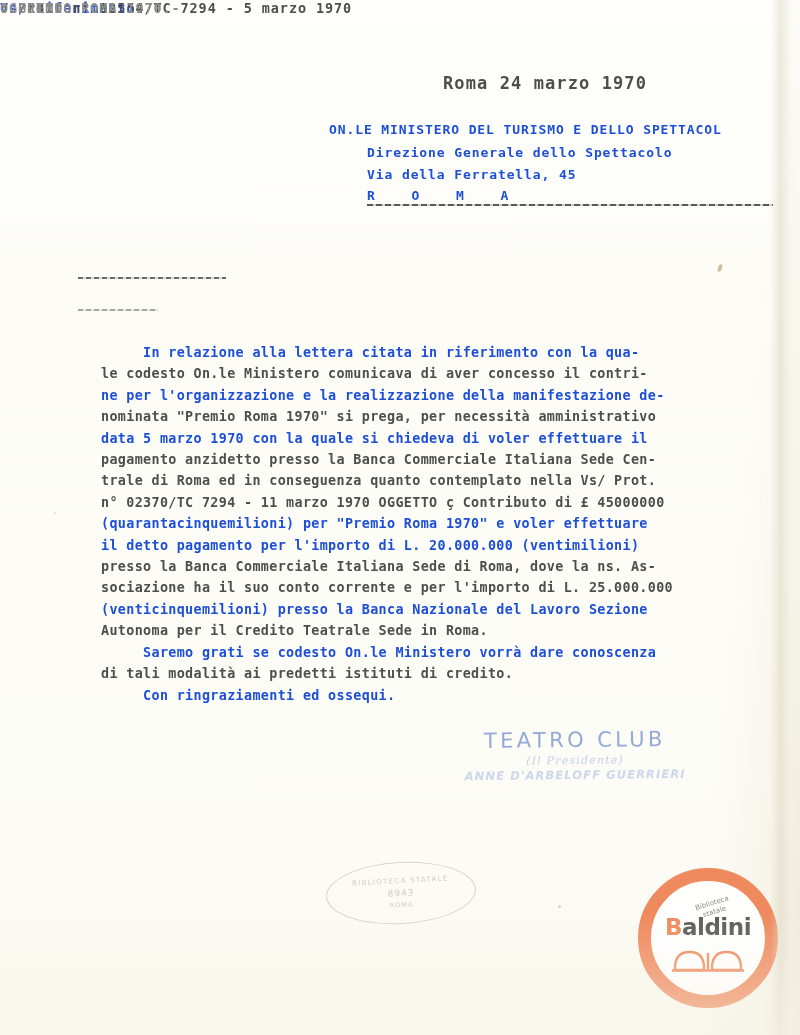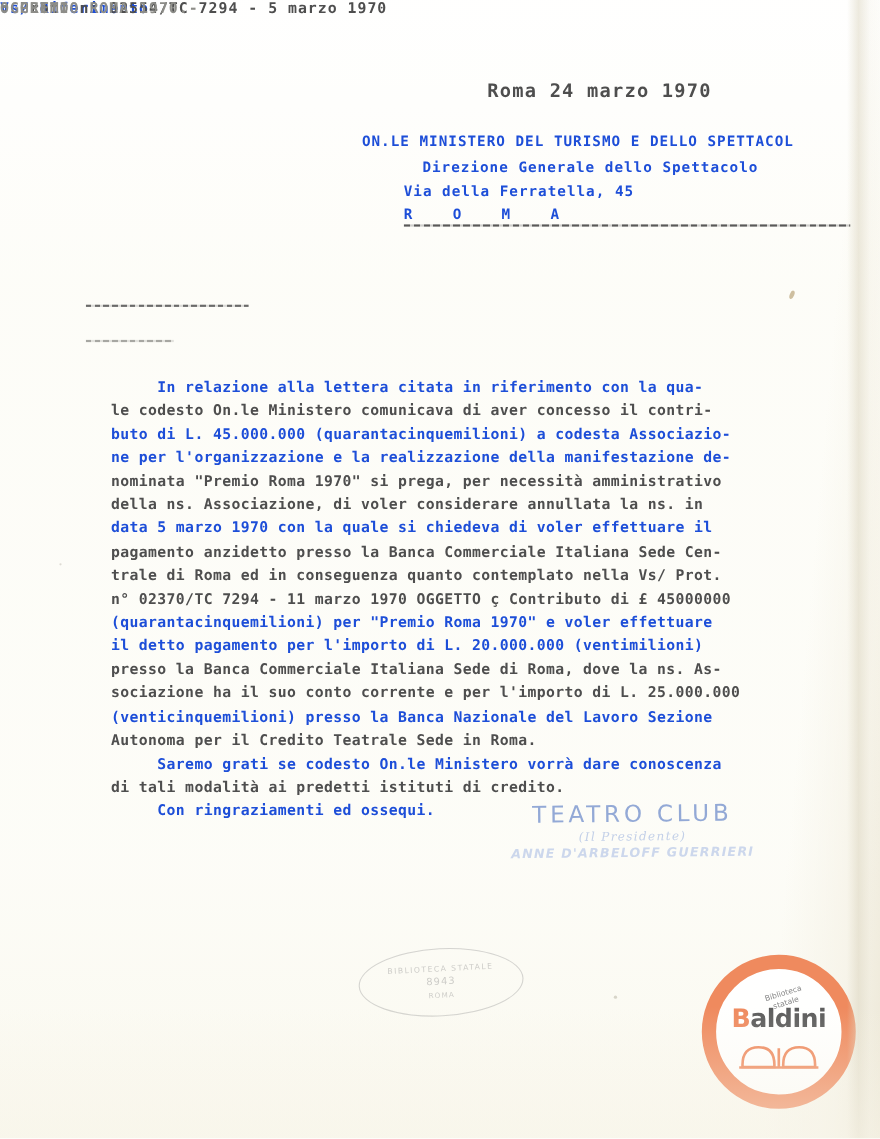--- a/index.html
+++ b/index.html
@@ -61,21 +61,21 @@
     left: 443px;
     font-size: 17px;
     letter-spacing: 1.1px;
   }
 
   .addr {
     font-size: 13px;
     letter-spacing: 0.9px;
   }
   .addr-1 { top: 122px; left: 329px; }
-  .addr-2 { top: 145px; left: 384px; text-align: right; }
+  .addr-2 { top: 145px; left: 367px; text-align: right; }
   .addr-3 { top: 167px; left: 367px; }
   .addr-4 { top: 188px; left: 367px; letter-spacing: 7px; }
 
   #roma-underline {
     position: absolute;
     top: 204px;
     left: 367px;
     width: 406px;
     height: 2px;
     background: repeating-linear-gradient(90deg,
@@ -250,24 +250,22 @@
   <div class="ul-ref1"></div>
   <div class="tw refline ink-med"><span>:</span> <span>Prot. n° 02554/TC 7294 - 5 marzo 1970</span></div>
 
   <div class="tw refline ink-light">OGGETTO</div>
   <div class="ul-ref2"></div>
   <div class="tw refline ink-light"><span>:</span> <span>PREMIO ROMA 1970.-</span></div>
 
   <div id="body-block">
     <span class="ln ink-dark">     In relazione alla lettera citata in riferimento con la qua-</span>
     <span class="ln ink-med">le codesto On.le Ministero comunicava di aver concesso il contri-</span>
-    <span class="ln ink-dark">buto di L. 45.000.000 (quarantacinquemilioni) a codesta Associazio-</span>
     <span class="ln ink-dark">ne per l'organizzazione e la realizzazione della manifestazione de-</span>
     <span class="ln ink-med">nominata "Premio Roma 1970" si prega, per necessità amministrativo</span>
-    <span class="ln ink-med">della ns. Associazione, di voler considerare annullata la ns. in</span>
     <span class="ln ink-dark">data 5 marzo 1970 con la quale si chiedeva di voler effettuare il</span>
     <span class="ln ink-med">pagamento anzidetto presso la Banca Commerciale Italiana Sede Cen-</span>
     <span class="ln ink-med">trale di Roma ed in conseguenza quanto contemplato nella Vs/ Prot.</span>
     <span class="ln ink-med">n° 02370/TC 7294 - 11 marzo 1970 OGGETTO ç Contributo di £ 45000000</span>
     <span class="ln ink-dark">(quarantacinquemilioni) per "Premio Roma 1970" e voler effettuare</span>
     <span class="ln ink-dark">il detto pagamento per l'importo di L. 20.000.000 (ventimilioni)</span>
     <span class="ln ink-med">presso la Banca Commerciale Italiana Sede di Roma, dove la ns. As-</span>
     <span class="ln ink-med">sociazione ha il suo conto corrente e per l'importo di L. 25.000.000</span>
     <span class="ln ink-dark">(venticinquemilioni) presso la Banca Nazionale del Lavoro Sezione</span>
     <span class="ln ink-med">Autonoma per il Credito Teatrale Sede in Roma.</span>

